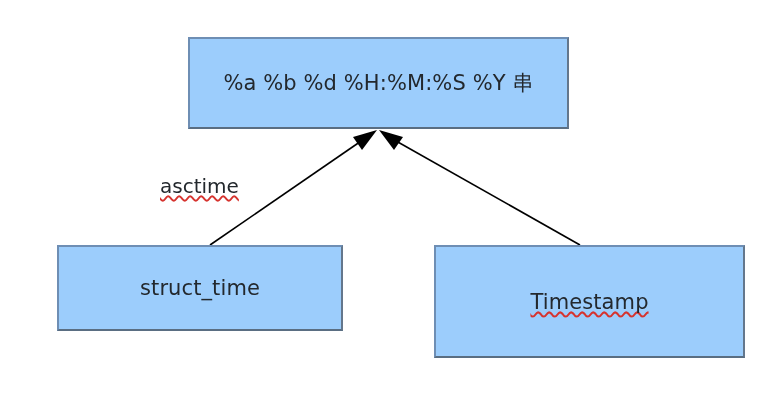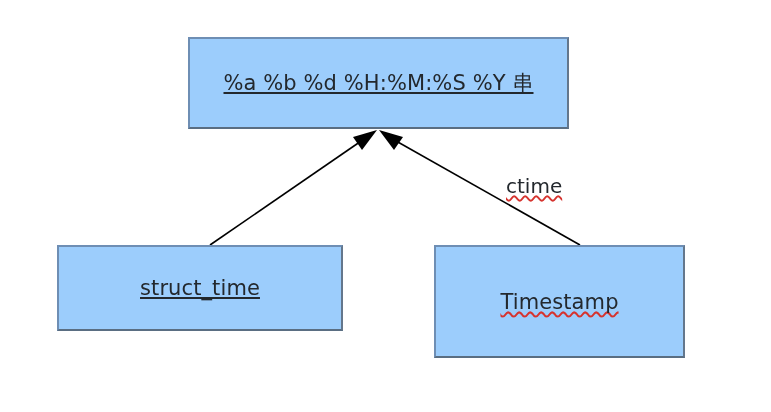--- a/index.html
+++ b/index.html
@@ -36,40 +36,39 @@
     align-items: center;
     justify-content: center;
   }
   .node-label {
     color: #23282d;
     font-family: "DejaVu Sans", sans-serif;
     font-size: 21px;
     line-height: 26px;
     white-space: nowrap;
     letter-spacing: 0.1px;
-    text-decoration: underline;
   }
   .edge-label {
     position: absolute;
     color: #23282d;
     font-family: "DejaVu Sans", sans-serif;
     font-size: 20px;
     line-height: 24px;
     white-space: nowrap;
     background: transparent;
   }
   
   .misspelled {
     text-decoration: underline wavy #d6332e;
     text-decoration-skip-ink: none;
     text-underline-offset: 2px;
   }
   #node-top      { left: 188px; top: 37px;  width: 381px; height: 92px; }
   #node-left     { left: 57px;  top: 245px; width: 286px; height: 86px; }
-  #node-right    { left: 434px; top: 245px; width: 251px; height: 113px; }
+  #node-right    { left: 434px; top: 245px; width: 311px; height: 113px; }
   #label-asctime { left: 160px; top: 174px; }
   #label-ctime   { left: 506px; top: 174px; }
 </style>
 </head>
 <body>
 
 <div id="canvas">
 
   <svg class="diagram-svg" viewBox="0 0 771 412" xmlns="http://www.w3.org/2000/svg">
 
@@ -89,18 +88,18 @@
   </div>
 
   <div class="node-box" id="node-left">
     <span class="node-label">struct_time</span>
   </div>
 
   <div class="node-box" id="node-right">
     <span class="node-label misspelled">Timestamp</span>
   </div>
 
+  <div class="edge-label" id="label-asctime">
+    <span class="misspelled">asctime</span>
+  </div>
 
-  <div class="edge-label" id="label-ctime">
-    <span class="misspelled">ctime</span>
-  </div>
 
 </div>
 
 </body></html>

